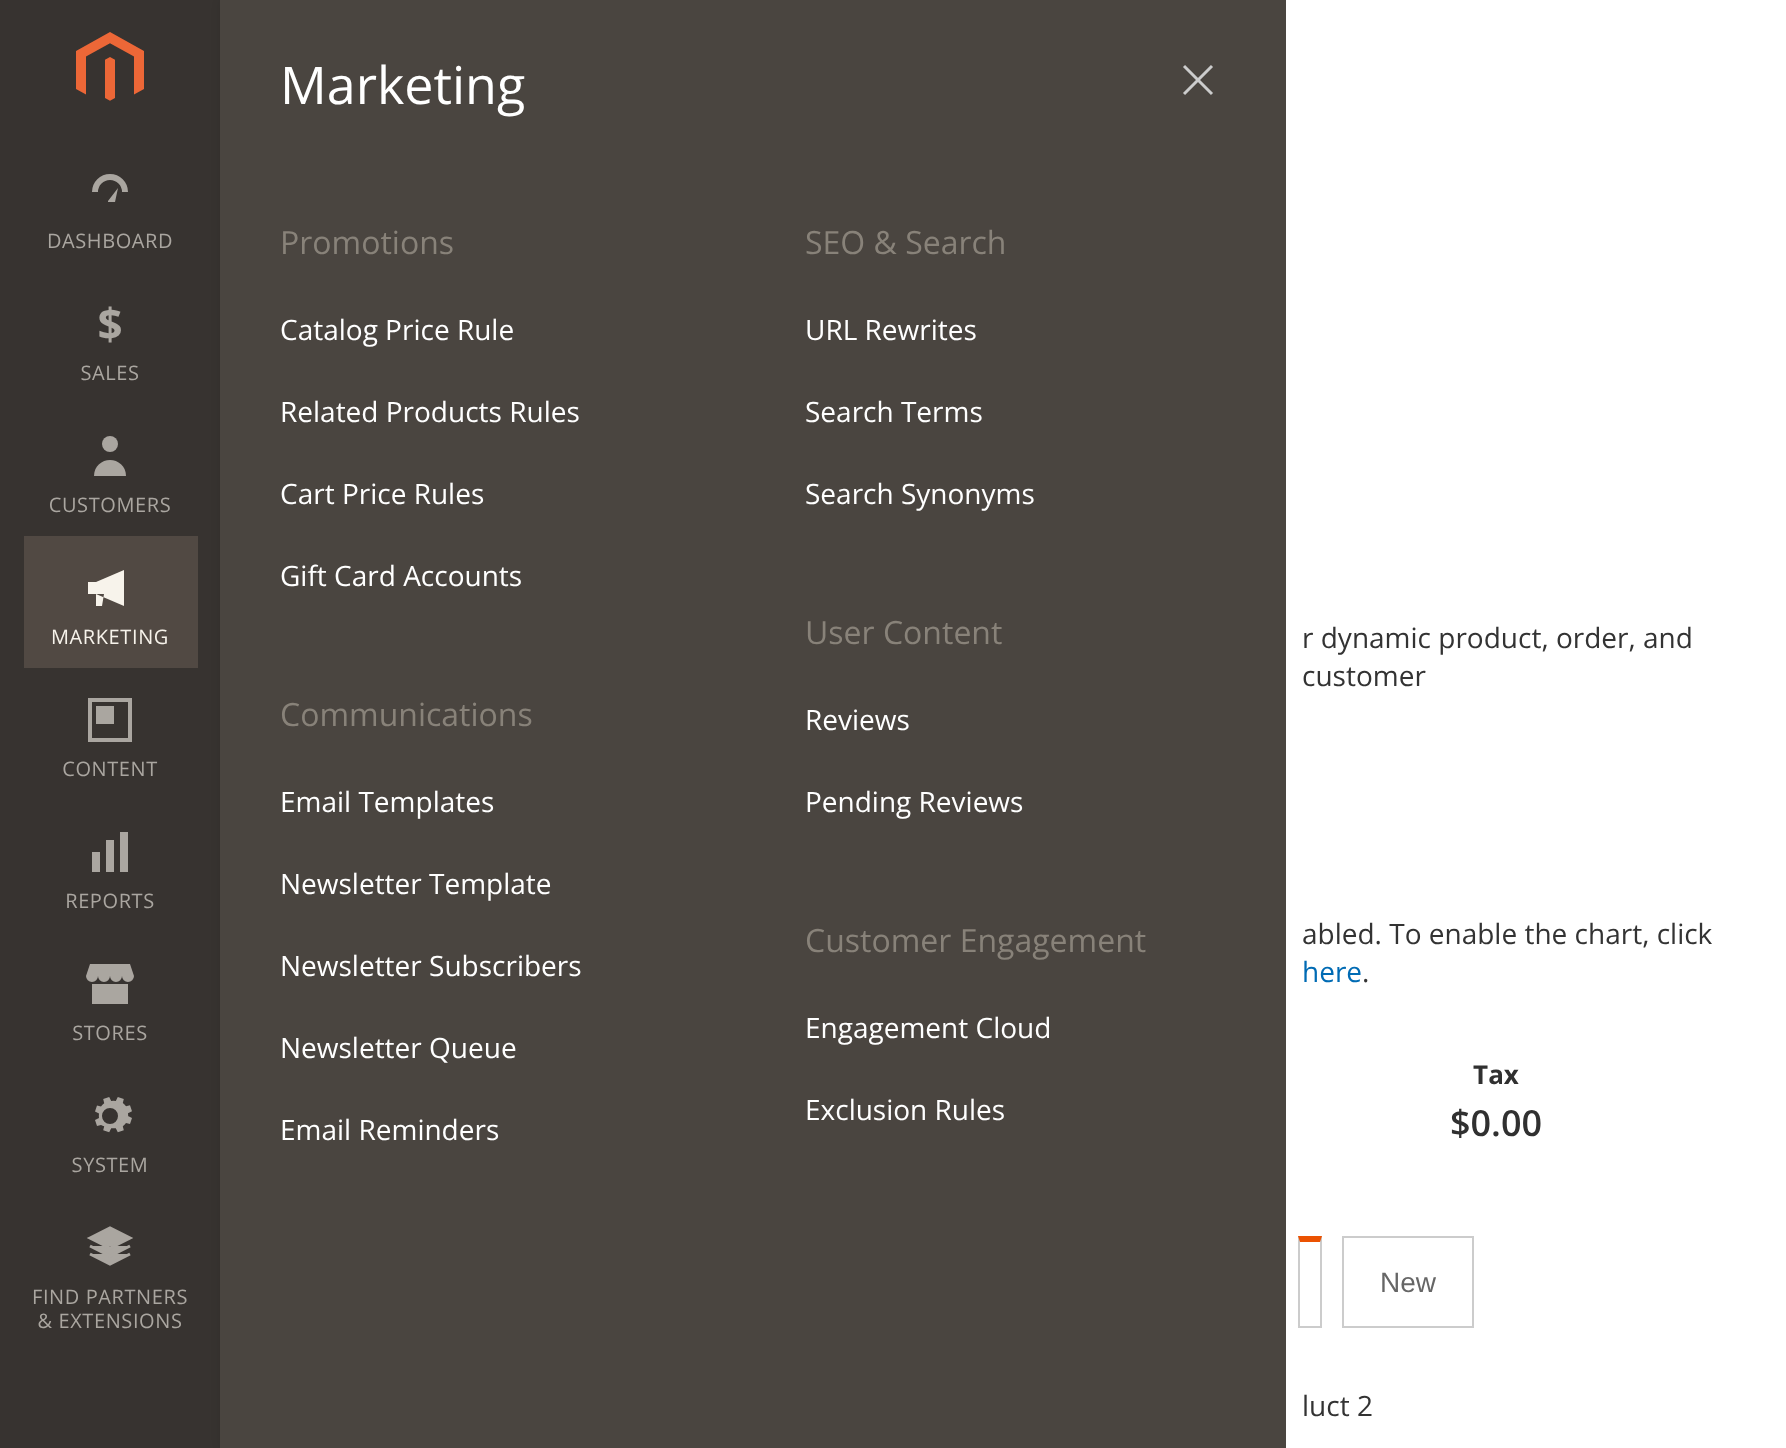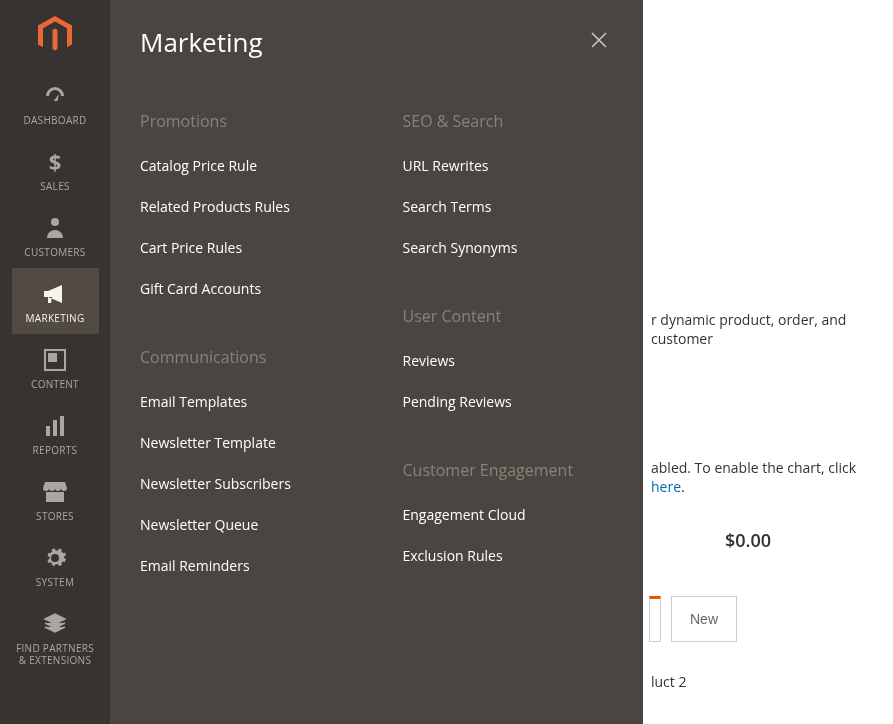--- a/index.html
+++ b/index.html
@@ -181,20 +181,21 @@
       </div>
     </div>
   </div>
 
   <div class="main">
     <div class="main-text">r dynamic product, order, and customer</div>
     <div class="main-hint">
       <span>abled. To enable the chart, click </span><a>here</a><span>.</span>
     </div>
     <div class="tax-block">
+      <div class="tax-label">Tax</div>
       <div class="tax-amount">$0.00</div>
     </div>
     <div class="tabs-row">
       <button class="tab-btn active" style="width:12px;padding-left:0;padding-right:0;overflow:hidden;"></button>
       <button class="tab-btn">New</button>
     </div>
     <div class="bg-row-text">luct 2</div>
   </div>
 
 </div>

